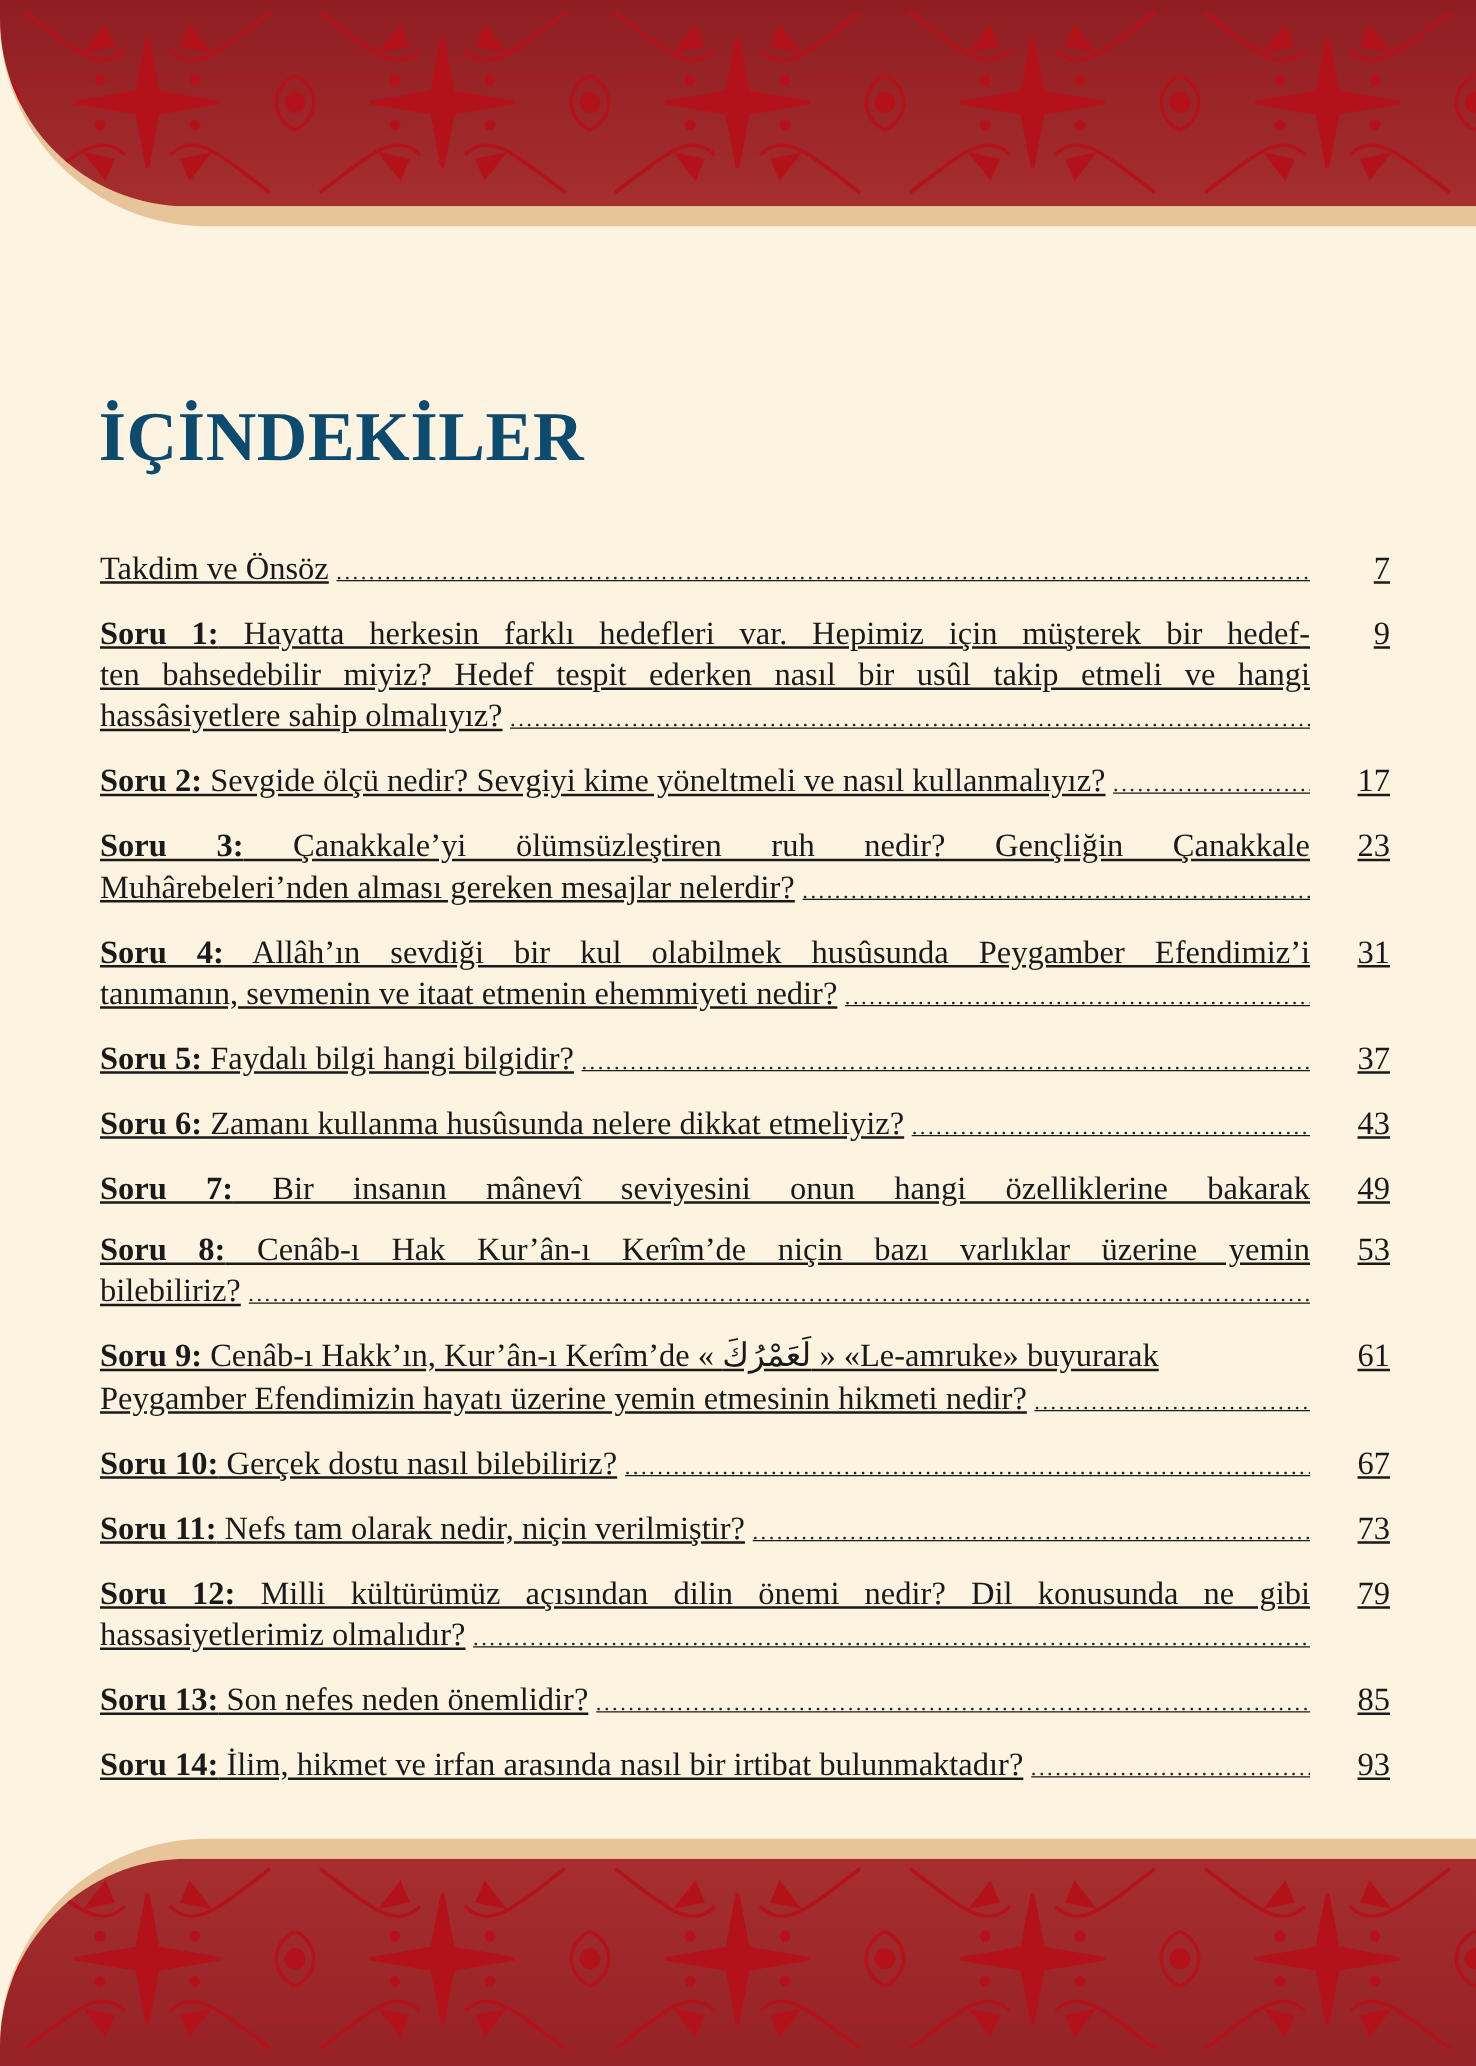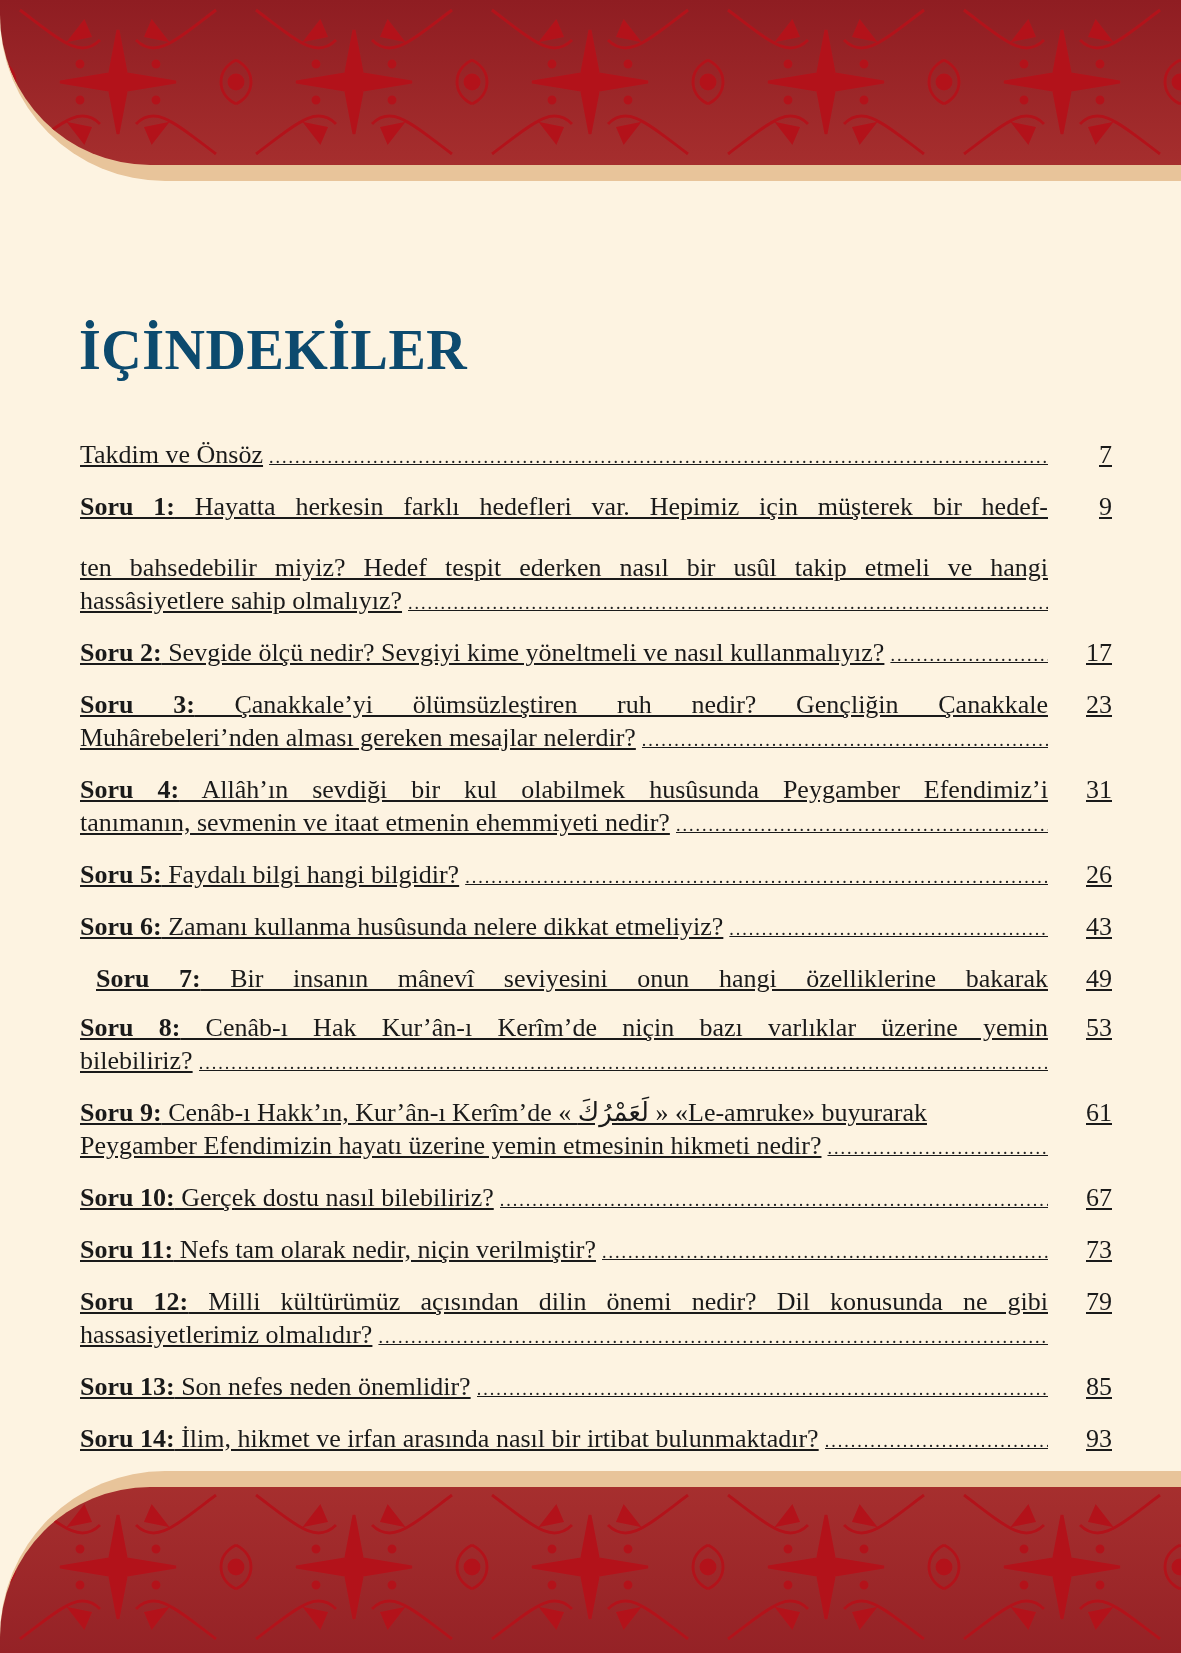--- a/index.html
+++ b/index.html
@@ -108,21 +108,21 @@
           <span>Takdim ve Önsöz</span>
           <span class="leader"></span>
         </div>
     </div>
     <div class="page">7</div>
   </li>
 
   <li class="entry">
     <div class="entry-text">
       <div style="text-align:justify;text-align-last:justify;"><span class="label">Soru 1:</span><span> Hayatta herkesin farklı hedefleri var. Hepimiz için müşterek bir hedef-</span></div>
-      <div style="text-align:justify;text-align-last:justify;margin-top:28px;"><span>ten bahsedebilir miyiz? Hedef tespit ederken nasıl bir usûl takip etmeli ve hangi</span></div>
+      <div style="text-align:justify;text-align-last:justify;"><span>ten bahsedebilir miyiz? Hedef tespit ederken nasıl bir usûl takip etmeli ve hangi</span></div>
       <div class="last">
           <span>hassâsiyetlere sahip olmalıyız?</span>
           <span class="leader"></span>
         </div>
     </div>
     <div class="page">9</div>
   </li>
 
   <li class="entry">
     <div class="entry-text">
@@ -158,37 +158,37 @@
   </li>
 
   <li class="entry">
     <div class="entry-text">
       <div class="last">
           <span class="label">Soru 5:</span>
           <span style="white-space:pre"> Faydalı bilgi hangi bilgidir?</span>
           <span class="leader"></span>
         </div>
     </div>
-    <div class="page">26</div>
+    <div class="page">37</div>
   </li>
 
   <li class="entry">
     <div class="entry-text">
       <div class="last">
           <span class="label">Soru 6:</span>
           <span style="white-space:pre"> Zamanı kullanma husûsunda nelere dikkat etmeliyiz?</span>
           <span class="leader"></span>
         </div>
     </div>
     <div class="page">43</div>
   </li>
 
   <li class="entry">
     <div class="entry-text">
-      <div style="text-align:justify;text-align-last:justify;word-spacing:10px;margin-left:16px;"><span class="label">Soru 7:</span><span> Bir insanın mânevî seviyesini onun hangi özelliklerine bakarak</span></div>
+      <div style="text-align:justify;text-align-last:justify;word-spacing:10px;"><span class="label">Soru 7:</span><span> Bir insanın mânevî seviyesini onun hangi özelliklerine bakarak</span></div>
     </div>
     <div class="page">49</div>
   </li>
 
   <li class="entry">
     <div class="entry-text">
       <div style="text-align:justify;text-align-last:justify;word-spacing:4px;"><span class="label">Soru 8:</span><span> Cenâb-ı Hak Kur’ân-ı Kerîm’de niçin bazı varlıklar üzerine yemin</span></div>
       <div class="last">
           <span>bilebiliriz?</span>
           <span class="leader"></span>

